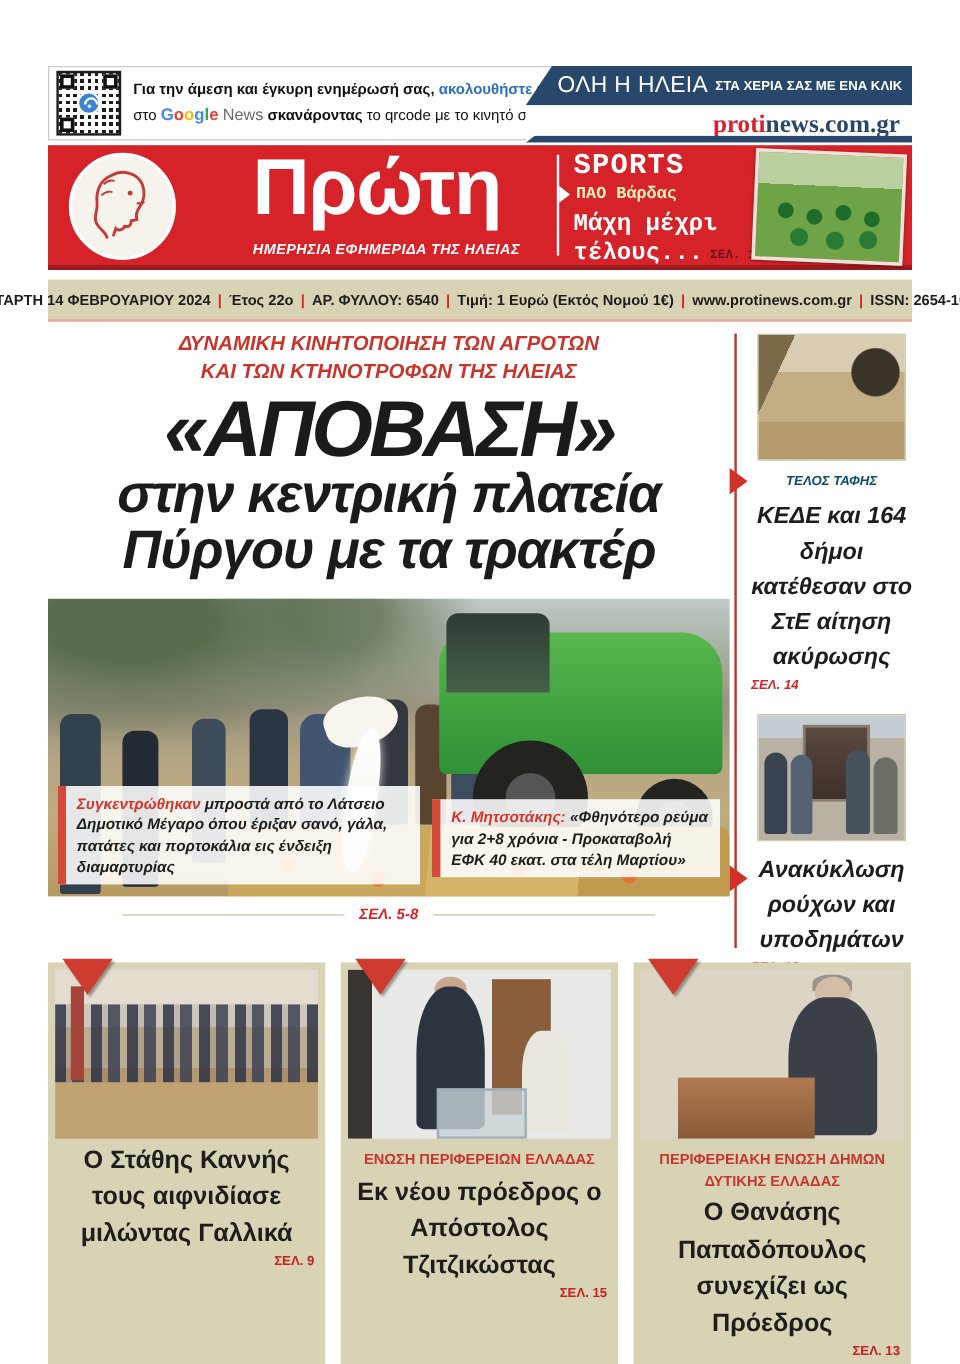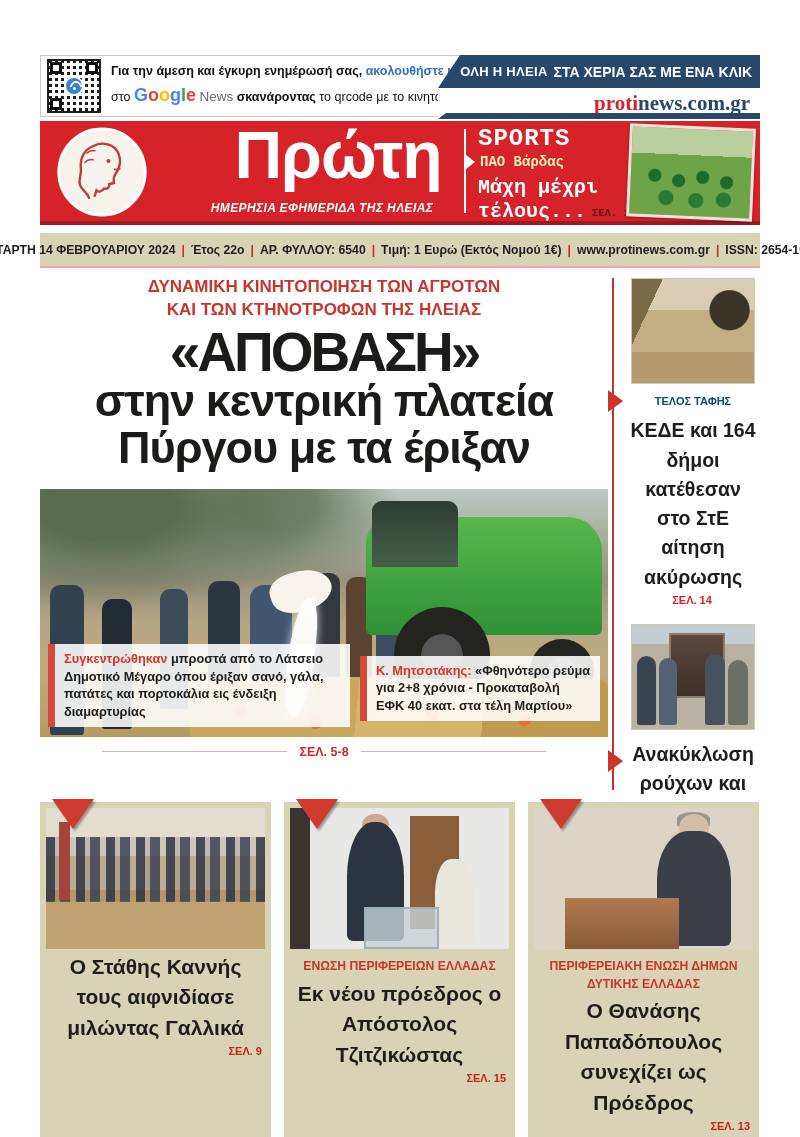--- a/index.html
+++ b/index.html
@@ -17,34 +17,34 @@
         background-blend-mode:lighten; border:2px solid #1c1c1c; }
   .qr-corner { position:absolute; width:12px; height:12px; border:3px solid #111; background:#fff; }
   .qr-corner.tl{left:1px;top:1px}.qr-corner.tr{right:1px;top:1px}.qr-corner.bl{left:1px;bottom:1px}
   .wifi-badge { position:absolute; left:50%; top:50%; width:20px; height:20px; transform:translate(-50%,-50%); background:#3b82d0; border-radius:50%; border:2px solid #fff; }
   .wifi-badge::before { content:""; position:absolute; left:4px; top:3px; width:8px; height:8px; border:2px solid #fff; border-radius:50%; border-bottom-color:transparent; border-left-color:transparent; transform:rotate(-45deg); }
   .wifi-badge::after { content:""; position:absolute; left:7px; top:9px; width:3px; height:3px; background:#fff; border-radius:50%; }
   .banner-text { margin-left:10px; line-height:1.55; font-size:12.5px; color:#111; white-space:nowrap; }
   .banner-text .b { font-weight:bold; }
   .banner-text .lnk { color:#2f6fc2; font-weight:bold; }
   .g-blue{color:#4285F4}.g-red{color:#EA4335}.g-yellow{color:#FBBC05}.g-green{color:#34A853}
-  .g-word{font-weight:bold; font-size:18px;}
+  .g-word{font-weight:bold; font-size:14px;}
   .g-news{color:#6a6a6a; font-size:13.5px;}
   .banner-right { position:absolute; right:-1px; top:-1px; height:64px; width:310px; }
   .navy-row { position:absolute; right:0; top:0; width:322px; height:33px; background:#27476b; clip-path:polygon(22px 0,100% 0,100% 100%,0 100%); display:flex; align-items:center; justify-content:flex-end; padding-right:8px; gap:6px; }
-  .navy-row .big { color:#fff; font-weight:bold; font-size:13px; letter-spacing:.3px; }
-  .navy-row .small { color:#fff; font-weight:bold; font-size:14px; }
+  .navy-row .big { color:#fff; font-weight:normal; font-size:19px; letter-spacing:.3px; }
+  .navy-row .small { color:#fff; font-weight:bold; font-size:11px; }
   .url-row { position:absolute; right:0; top:33px; width:322px; height:31px; background:#fff; display:flex; align-items:center; justify-content:flex-end; padding-right:10px; font-family:"Liberation Serif","DejaVu Serif",serif; font-weight:bold; font-size:21px; }
   .url-row .red { color:#d6232a; } .url-row .navy { color:#27476b; }
   .navy-strip { position:absolute; right:0; top:58px; width:322px; height:6px; background:#27476b; clip-path:polygon(8px 0,100% 0,100% 100%,0 100%); }
 
   
   .masthead { position:absolute; left:40px; top:121px; width:720px; height:104px; background:#d6232a; border-bottom:4px solid #9c191d; }
   .logo { position:absolute; left:16px; top:5px; width:92px; height:92px; }
-  .mast-title { position:absolute; left:128px; top:-4px; width:340px; text-align:center; color:#fff; font-size:66px; font-weight:900; letter-spacing:-1px; }
+  .mast-title { position:absolute; left:104px; top:-4px; width:340px; text-align:center; color:#fff; font-size:66px; font-weight:900; letter-spacing:-1px; }
   .mast-tagline { position:absolute; left:112px; top:80px; width:340px; text-align:center; color:#fff; font-style:italic; font-weight:bold; font-size:12px; letter-spacing:.4px; }
   .mast-divider { position:absolute; left:424px; top:8px; bottom:8px; width:2px; background:#fff; }
   .sports { position:absolute; left:438px; top:4px; width:152px; height:96px;font-family:Liberation Mono, monospace; }
   .sports-label { color:#fff; font-weight:900; font-size:24px; letter-spacing:1px; }
   .sports-kicker { margin-top:2px; color:#f7eebc; font-weight:bold; font-size:14px; display:flex; align-items:center; gap:5px; }
   .sports-arrow { width:0; height:0; border-top:7px solid transparent; border-bottom:7px solid transparent; border-left:9px solid #fff; margin-left:-12px; }
   .sports-headline { margin-top:6px; color:#fff; font-weight:bold; font-size:20px; line-height:1.2; }
   .sports-page { position:absolute; right:-6px; bottom:2px; color:#6e1114; font-weight:bold; font-size:10.5px; }
   .team-photo { position:absolute; right:6px; top:5px; width:126px; height:93px; transform:rotate(2.5deg); border:3px solid #e8e4d8; box-shadow:0 1px 3px rgba(0,0,0,.4);
     background:
@@ -55,25 +55,25 @@
       radial-gradient(circle at 30% 80%, #2a7a33 0 7px, transparent 8px),
       radial-gradient(circle at 55% 82%, #2a7a33 0 7px, transparent 8px),
       radial-gradient(circle at 78% 80%, #2a7a33 0 7px, transparent 8px),
       linear-gradient(180deg,#b9cf9e 0 30%, #6fa348 30% 100%); }
 
   
   .dateline { position:absolute; left:40px; top:233px; width:720px; height:35px; background:#d9d3b6; border-bottom:2px solid #e9a9a0; display:flex; align-items:center; justify-content:center; font-weight:bold; font-size:12.2px; color:#1d1d1b; white-space:nowrap; }
   .dateline .sep { color:#d6232a; padding:0 6px; font-weight:bold; }
 
   
-  .main { position:absolute; left:40px; top:276px; width:720px; height:520px; }
+  .main { position:absolute; left:40px; top:276px; width:720px; height:520px;font-style:italic; }
   .lead { position:absolute; left:0; top:0; width:568px; }
   .v-divider { position:absolute; left:572px; top:2px; height:512px; width:2px; background:#c0332d; }
   .lead-kicker { text-align:center; color:#c8352c; font-weight:800; font-size:17px; line-height:1.35; }
-  .lead-h1 { text-align:center; color:#1b1b19; font-weight:900; font-size:55px; letter-spacing:-3px; line-height:.95; margin-top:4px; }
+  .lead-h1 { text-align:center; color:#1b1b19; font-weight:900; font-size:66px; letter-spacing:-3px; line-height:.95; margin-top:4px; }
   .lead-h2 { text-align:center; color:#1b1b19; font-weight:900; font-size:45px; letter-spacing:-1px; line-height:1.04; }
   .lead-photo { position:relative; margin-top:17px; width:568px; height:248px; overflow:hidden;
       background:
         radial-gradient(ellipse at 12% 8%, #5a6b4e 0 10%, transparent 32%),
         radial-gradient(ellipse at 42% 6%, #74836a 0 8%, transparent 26%),
         linear-gradient(180deg,#bfc9c7 0%, #a9b2a3 16%, #99937f 36%, #b5a683 55%, #c1ab7e 72%, #b69a61 100%); }
   .person { position:absolute; border-radius:10px 10px 3px 3px; }
   .tractor-body { position:absolute; right:6px; top:28px; width:236px; height:118px; background:linear-gradient(180deg,#57b84e,#2f9036); border-radius:26px 34px 6px 6px; }
   .tractor-cab { position:absolute; right:150px; top:12px; width:86px; height:66px; background:linear-gradient(180deg,#2e3b33,#47604a); border-radius:10px 10px 0 0; }
   .tractor-wheel { position:absolute; border-radius:50%; background:radial-gradient(circle,#555 0 30%, #23241f 31% 100%); }
@@ -103,21 +103,21 @@
   .sb-photo { width:124px; margin:2px auto 10px; height:106px; border:1px solid #cfc9b2; position:relative; overflow:hidden; }
   .sb-photo1 { background:
       linear-gradient(115deg, #7a6a47 0 18%, transparent 18%),
       radial-gradient(circle at 80% 30%, #3a3428 0 16%, transparent 17%),
       linear-gradient(180deg,#d8cdb2 0 30%, #c3ad85 30% 70%, #b59a6e 70% 100%); }
   .sb-photo2 { background:linear-gradient(180deg,#c5cdd2 0 18%, #b9b2a4 18% 100%); }
   .truck { position:absolute; left:30%; top:8%; width:46%; height:62%; background:linear-gradient(180deg,#5a4a40,#3c3029); border:2px solid #8a7d70; }
   .sb-arrow { position:absolute; left:-18px; width:0; height:0; border-top:11px solid transparent; border-bottom:11px solid transparent; border-left:15px solid #cf3228; }
   .sb-kicker { color:#0c4a6e; font-weight:800; font-size:11px; line-height:1.3; }
   .sb-headline { margin-top:8px; color:#1d1d1b; font-weight:900; font-size:19.5px; line-height:1.5; }
-  .sb-page { text-align:center; color:#d6232a; font-weight:800; font-size:11px; margin-top:2px; padding-right:2px; }
+  .sb-page { text-align:left; color:#d6232a; font-weight:800; font-size:11px; margin-top:2px; padding-right:2px; }
 
   
   .cards { position:absolute; left:40px; top:802px; width:720px; display:flex; gap:13px; }
   .card { width:231px; background:#d9d3b6; padding:6px 6px 8px; position:relative; }
   .card-tri { position:absolute; top:-3px; left:12px; width:0; height:0; border-left:21px solid transparent; border-right:21px solid transparent; border-top:30px solid #cf3b2e; filter:drop-shadow(2px 2px 1px rgba(0,0,0,.35)); z-index:2; }
   .card-photo { height:141px; position:relative; overflow:hidden; }
   .cp1 { background:
       repeating-linear-gradient(90deg, rgba(44,48,66,.85) 0 9px, rgba(90,80,90,.25) 9px 14px, rgba(58,62,80,.85) 14px 24px, rgba(120,110,100,.2) 24px 30px),
       linear-gradient(180deg,#e3ddd0 0 34%, #cbbd9c 34% 58%, #c1a273 58% 100%); background-size:100% 46%,100% 100%; background-position:0 38%,0 0; background-repeat:no-repeat; }
   .cp1::before { content:""; position:absolute; left:6%; top:10%; width:5%; height:55%; background:#a5453a; }
@@ -214,21 +214,21 @@
 
   <div class="main">
 
     <div class="lead">
       <div class="lead-kicker">
         <div>ΔΥΝΑΜΙΚΗ ΚΙΝΗΤΟΠΟΙΗΣΗ ΤΩΝ ΑΓΡΟΤΩΝ</div>
         <div>ΚΑΙ ΤΩΝ ΚΤΗΝΟΤΡΟΦΩΝ ΤΗΣ ΗΛΕΙΑΣ</div>
       </div>
       <div class="lead-h1">«ΑΠΟΒΑΣΗ»</div>
       <div class="lead-h2">στην κεντρική πλατεία</div>
-      <div class="lead-h2">Πύργου με τα έριξαν</div>
+      <div class="lead-h2">Πύργου με τα τρακτέρ</div>
 
       <div class="lead-photo">
         <div class="person" style="left:10px;top:96px;width:34px;height:150px;background:#33404e;"></div>
         <div class="person" style="left:62px;top:110px;width:30px;height:130px;background:#222a33;"></div>
         <div class="person" style="left:120px;top:100px;width:28px;height:120px;background:#3c4a5a;"></div>
         <div class="person" style="left:168px;top:92px;width:32px;height:110px;background:#2b3642;"></div>
         <div class="person" style="left:210px;top:96px;width:42px;height:120px;background:#41556e;border-radius:14px 14px 4px 4px;"></div>
         <div class="person" style="left:270px;top:84px;width:30px;height:104px;background:#33383f;"></div>
         <div class="person" style="left:306px;top:88px;width:26px;height:100px;background:#59452f;"></div>
         <div class="person" style="left:336px;top:84px;width:28px;height:104px;background:#3e4c60;"></div>

